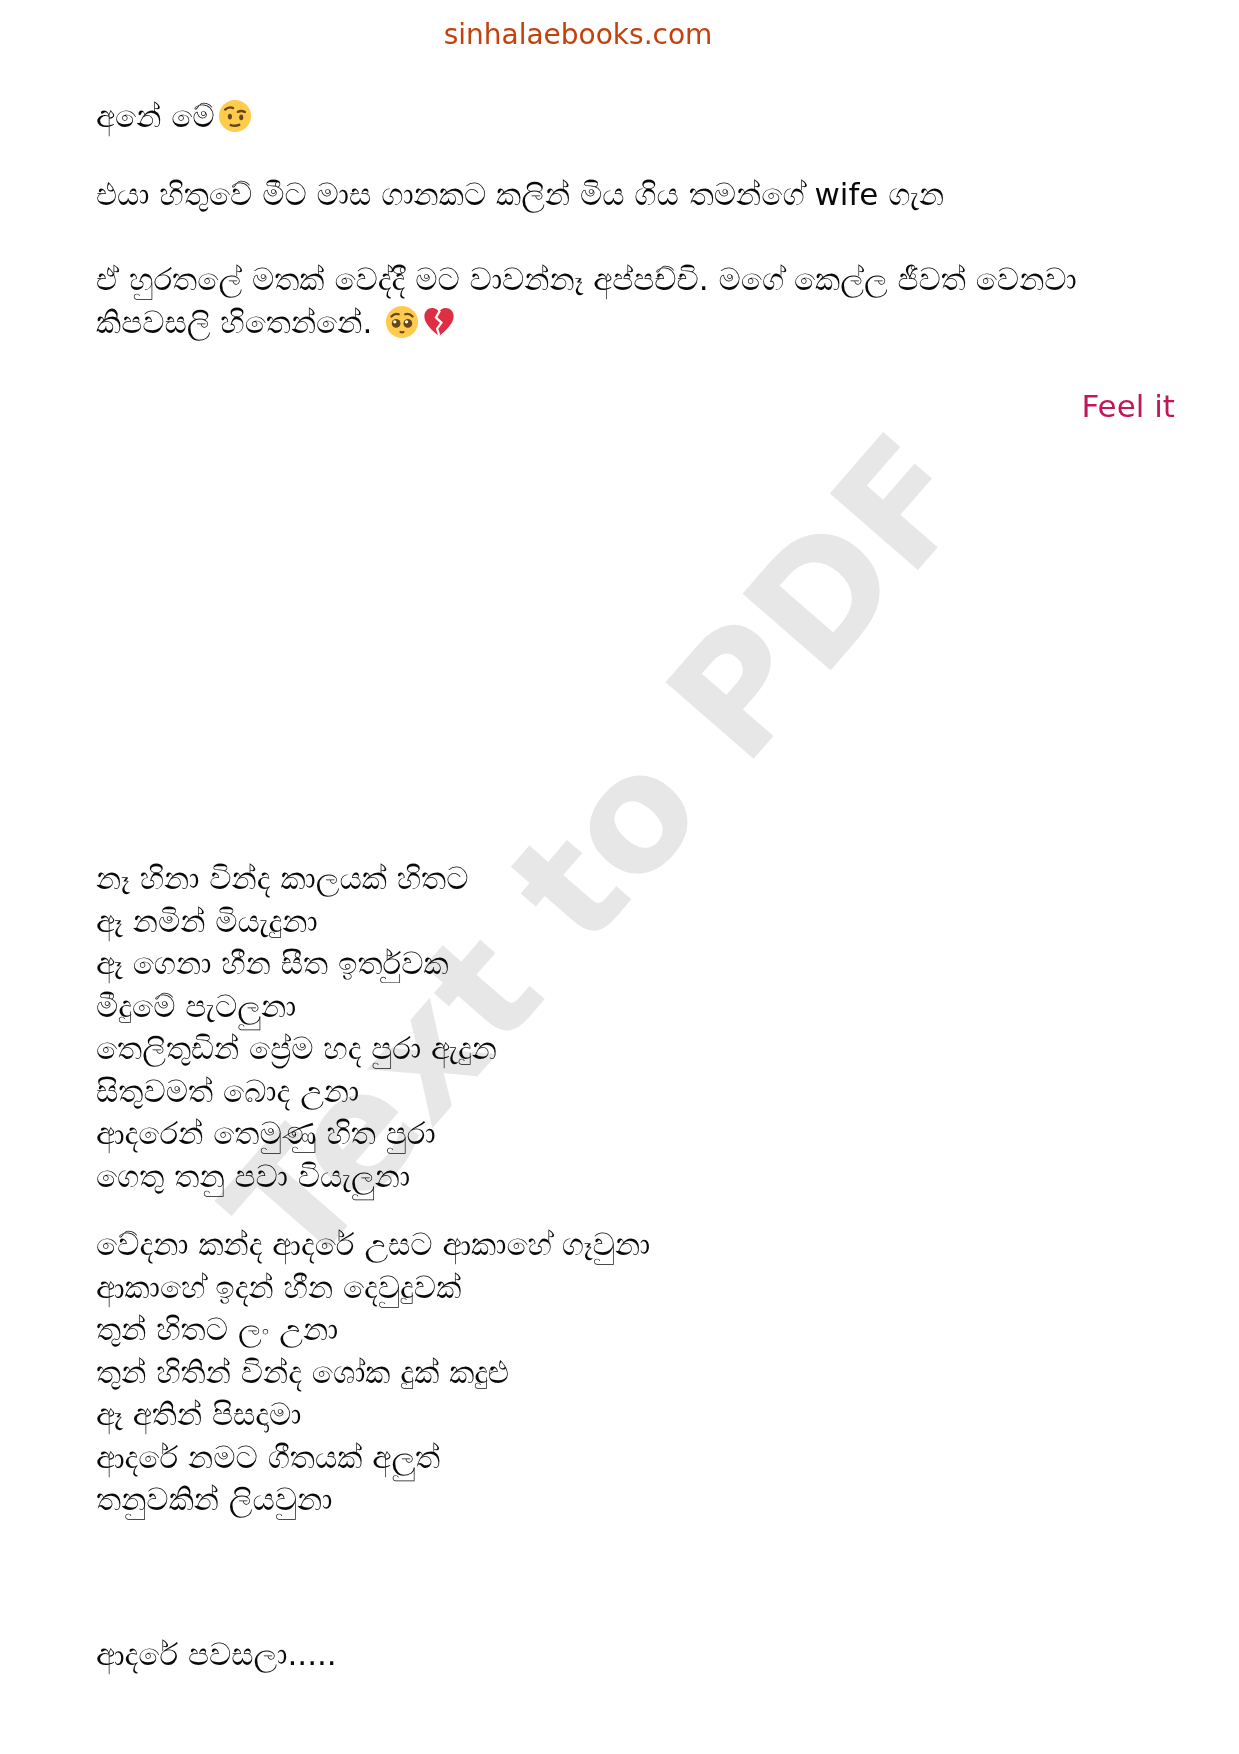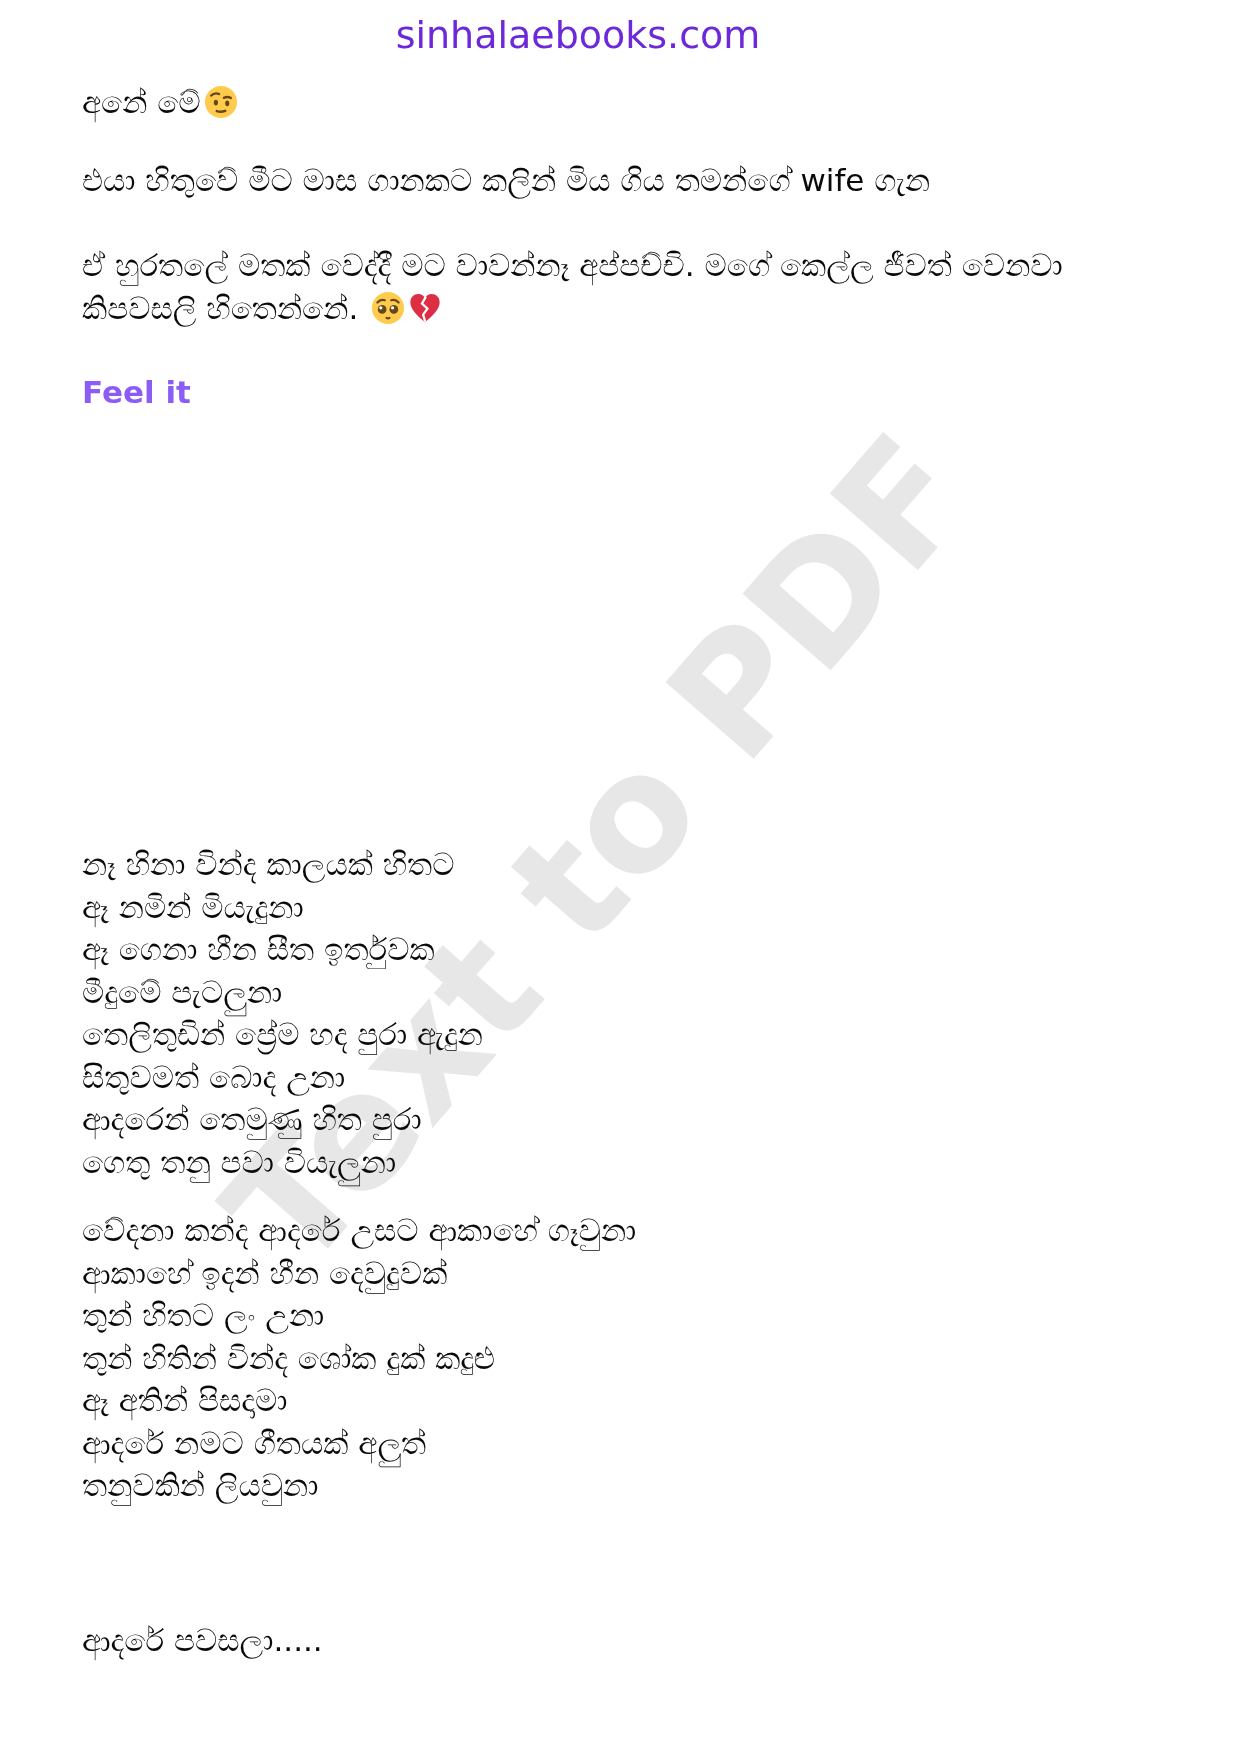--- a/index.html
+++ b/index.html
@@ -25,40 +25,41 @@
     color: #e7e7e7;
     white-space: nowrap;
     z-index: 0;
     user-select: none;
   }
   .brand {
     position: absolute;
     top: 13px;
     left: 578px;
     transform: translateX(-50%);
-    font-size: 38px;
+    font-size: 28px;
     line-height: 44px;
-    color: #6d28d9;
+    color: #c2410c;
     z-index: 1;
     white-space: nowrap;
   }
   .txt {
     position: absolute;
     left: 82px;
     right: 50px;
-    margin: 0;
+    margin: 14px;
     font-size: 31px;
     line-height: 42.5px;
     color: #0a0a0a;
     z-index: 1;
     white-space: pre-wrap;
   }
   .heading {
-    font-weight: 700;
-    color: #8b5cf6;
+    font-weight: 400;
+    color: #be185d;
+    text-align: right;
   }
   .emoji {
     display: inline-block;
     width: 34px;
     height: 34px;
     vertical-align: -6px;
     margin-left: 3px;
   }
   .emoji svg { width: 100%; height: 100%; display: block; }
 </style>

